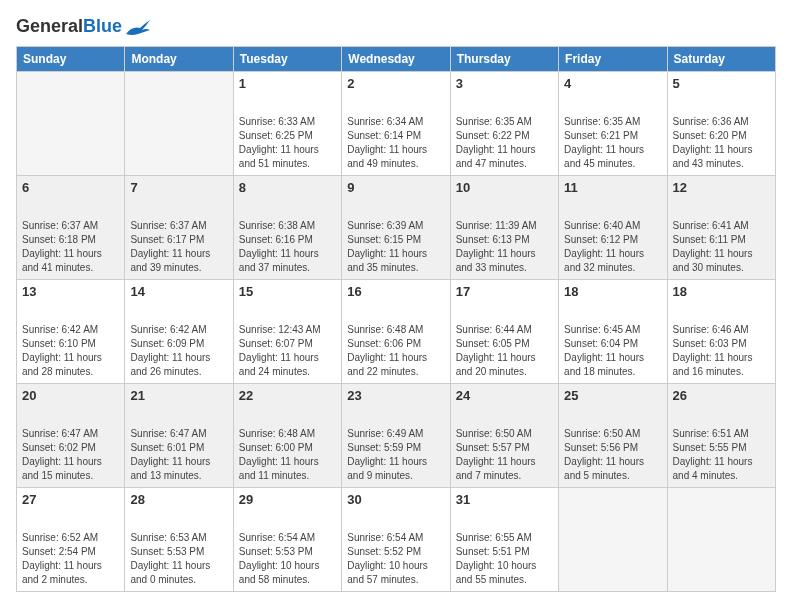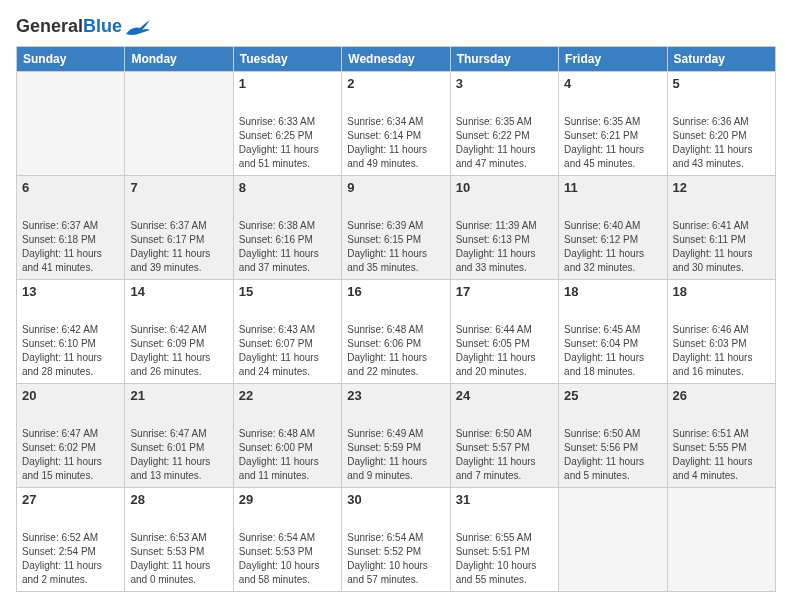--- a/index.html
+++ b/index.html
@@ -221,21 +221,21 @@
         </td>
         <td>
           <span class="day-number">14</span>
           <div class="day-info">Sunrise: 6:42 AM
 Sunset: 6:09 PM
 Daylight: 11 hours
 and 26 minutes.</div>
         </td>
         <td>
           <span class="day-number">15</span>
-          <div class="day-info">Sunrise: 6:43 AM
+          <div class="day-info">Sunrise: 12:43 AM
 Sunset: 6:07 PM
 Daylight: 11 hours
 and 24 minutes.</div>
         </td>
         <td>
           <span class="day-number">16</span>
           <div class="day-info">Sunrise: 6:48 AM
 Sunset: 6:06 PM
 Daylight: 11 hours
 and 22 minutes.</div>

